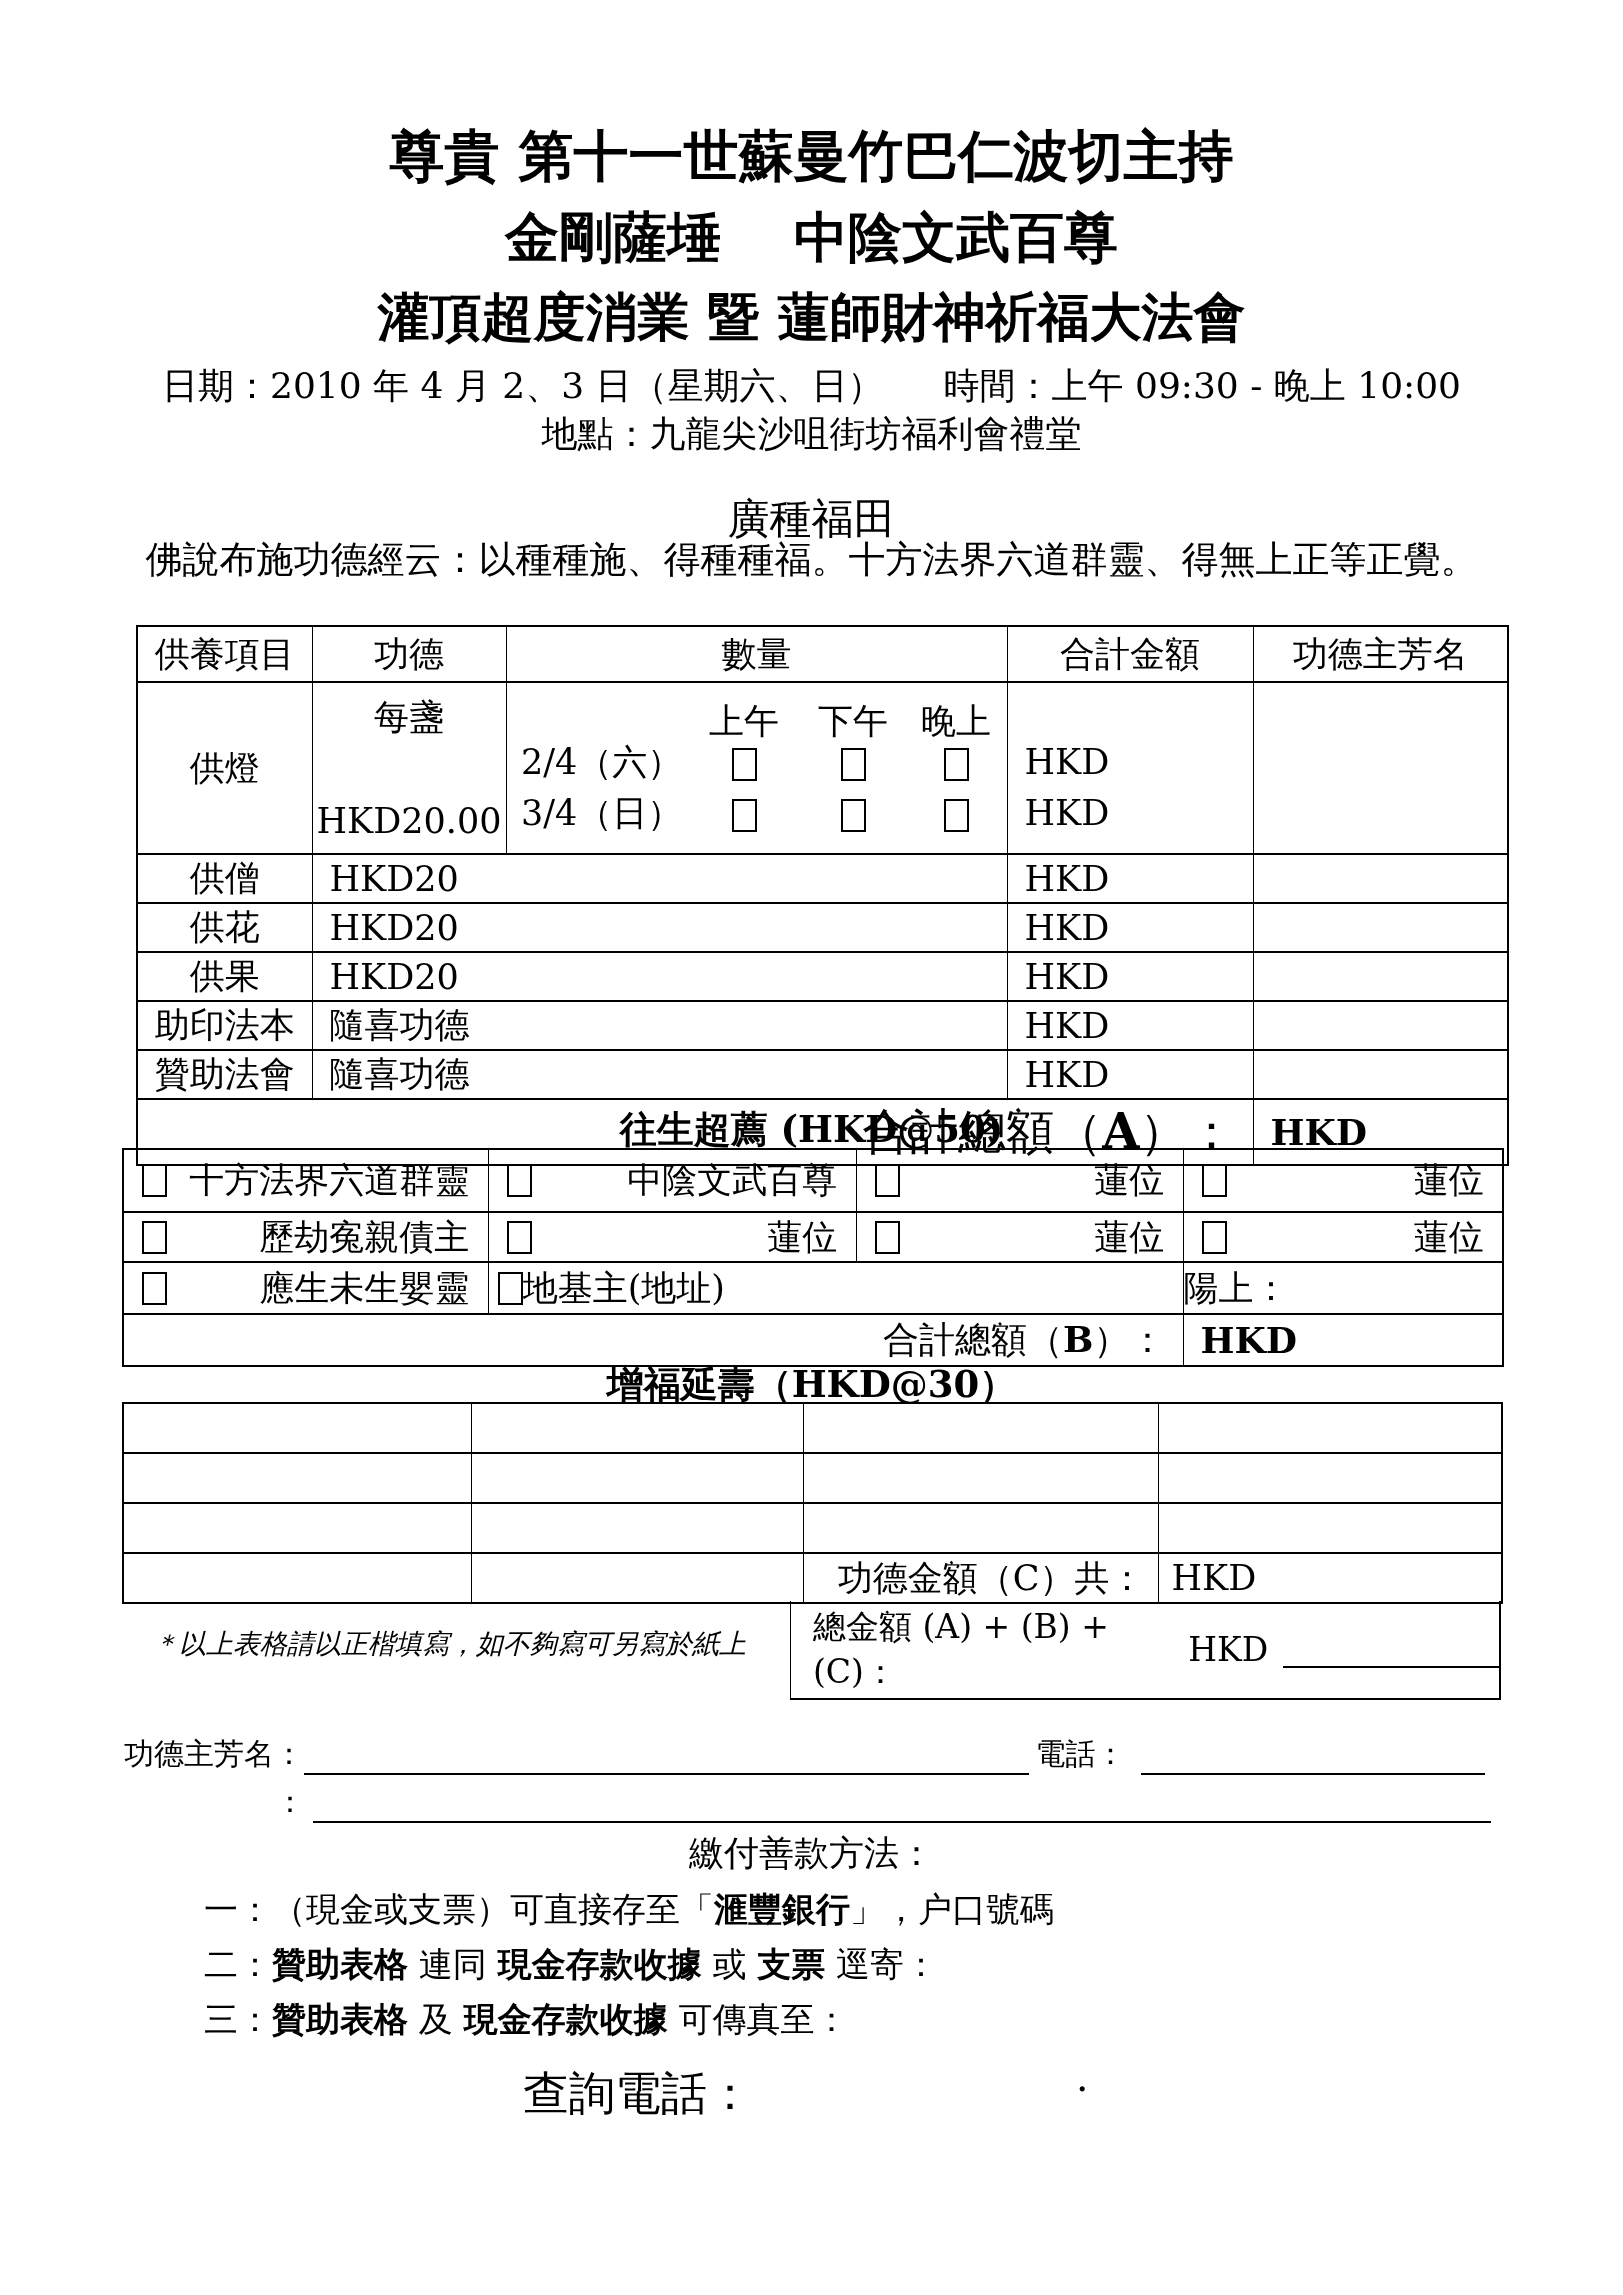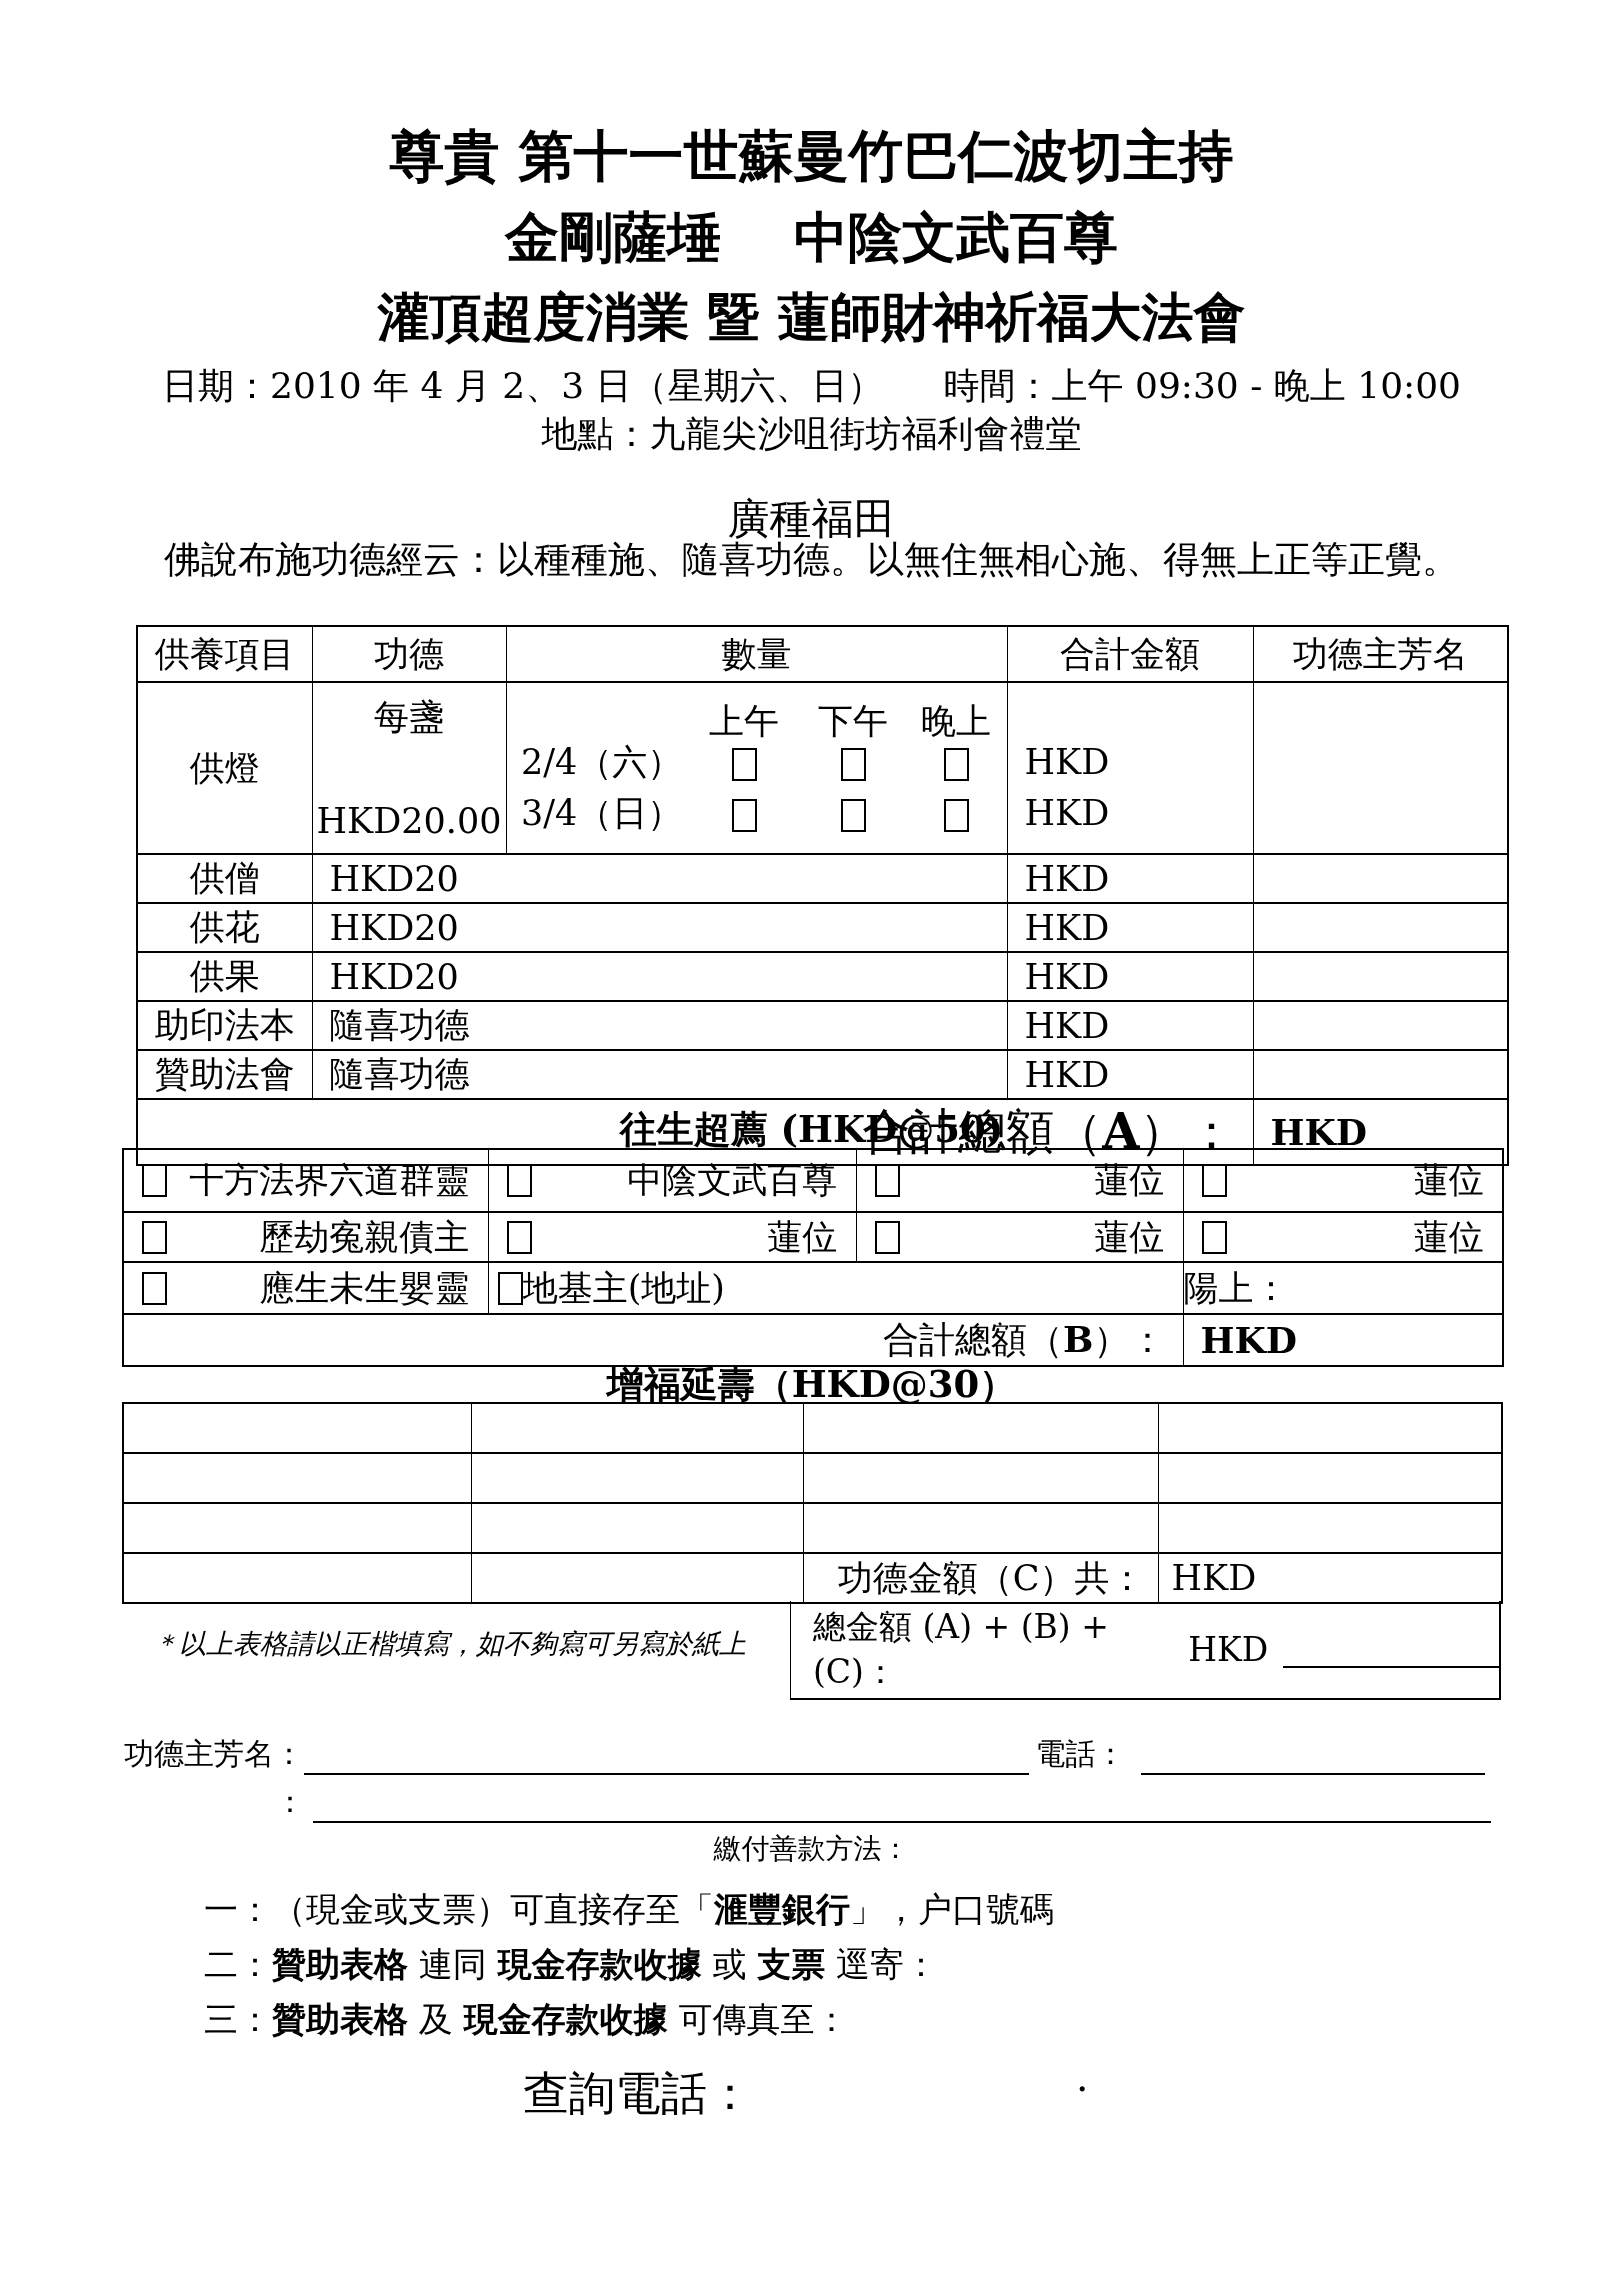--- a/index.html
+++ b/index.html
@@ -67,21 +67,21 @@
   <div class="abs ctr bold" style="top:202px;font-size:54px;">金剛薩埵　 中陰文武百尊</div>
   <div class="abs ctr bold" style="top:283px;font-size:52px;">灌頂超度消業 暨 蓮師財神祈福大法會</div>
 
   <div class="abs" style="top:362px;left:0;right:0;display:flex;justify-content:center;gap:60px;font-size:36px;">
     <span>日期：2010 年 4 月 2、3 日（星期六、日）</span>
     <span>時間：上午 09:30 - 晚上 10:00</span>
   </div>
   <div class="abs ctr" style="top:410px;font-size:36px;">地點：九龍尖沙咀街坊福利會禮堂</div>
 
   <div class="abs ctr" style="top:491px;font-size:42px;">廣種福田</div>
-  <div class="abs ctr" style="top:535px;font-size:37px;">佛說布施功德經云：以種種施、隨喜功德。以無住無相心施、得無上正等正覺。</div>
+  <div class="abs ctr" style="top:535px;font-size:37px;">佛說布施功德經云：以種種施、得種種福。十方法界六道群靈、得無上正等正覺。</div>
 
   <table class="grid" style="left:136px;top:625px;width:1372px;">
     <colgroup>
         <col style="width:175px">
         <col style="width:194px">
         <col style="width:501px">
         <col style="width:246px">
         <col style="width:255px">
       </colgroup>
     <tbody>
@@ -298,21 +298,21 @@
     <span>功德主芳名：</span>
     <span class="wline" style="width:725px;"></span>
     <span style="margin-left:6.5px;">電話：</span>
     <span class="wline" style="width:344px;margin-left:15.7px;"></span>
   </div>
   <div class="abs" style="left:275px;top:1782px;font-size:30px;display:flex;align-items:flex-end;">
     <span>：</span>
     <span class="wline" style="width:1178px;margin-left:7.9px;"></span>
   </div>
 
-  <div class="abs ctr" style="top:1830px;font-size:28px;">繳付善款方法：</div>
+  <div class="abs ctr" style="top:1830px;font-size:35px;">繳付善款方法：</div>
 
   <div class="payline" style="top:1887px;">
     <span>一：（現金或支票）可直接存至「</span><span class="b">滙豐銀行</span><span>」，户口號碼</span>
   </div>
   <div class="payline" style="top:1942px;">
     <span>二：</span><span class="b">贊助表格</span><span> 連同 </span><span class="b">現金存款收據</span><span> 或 </span><span class="b">支票</span><span> 逕寄：</span>
   </div>
   <div class="payline" style="top:1997px;">
     <span>三：</span><span class="b">贊助表格</span><span> 及 </span><span class="b">現金存款收據</span><span> 可傳真至：</span>
   </div>

